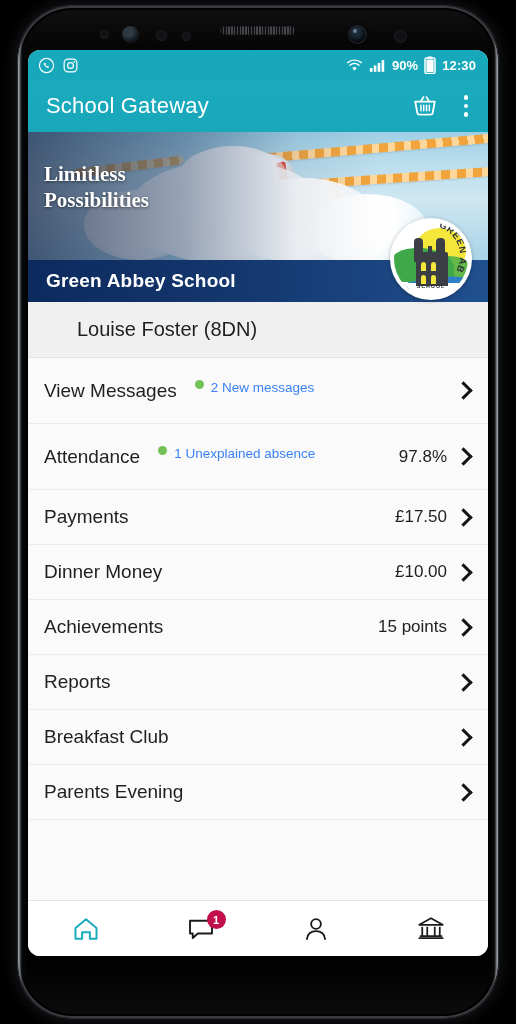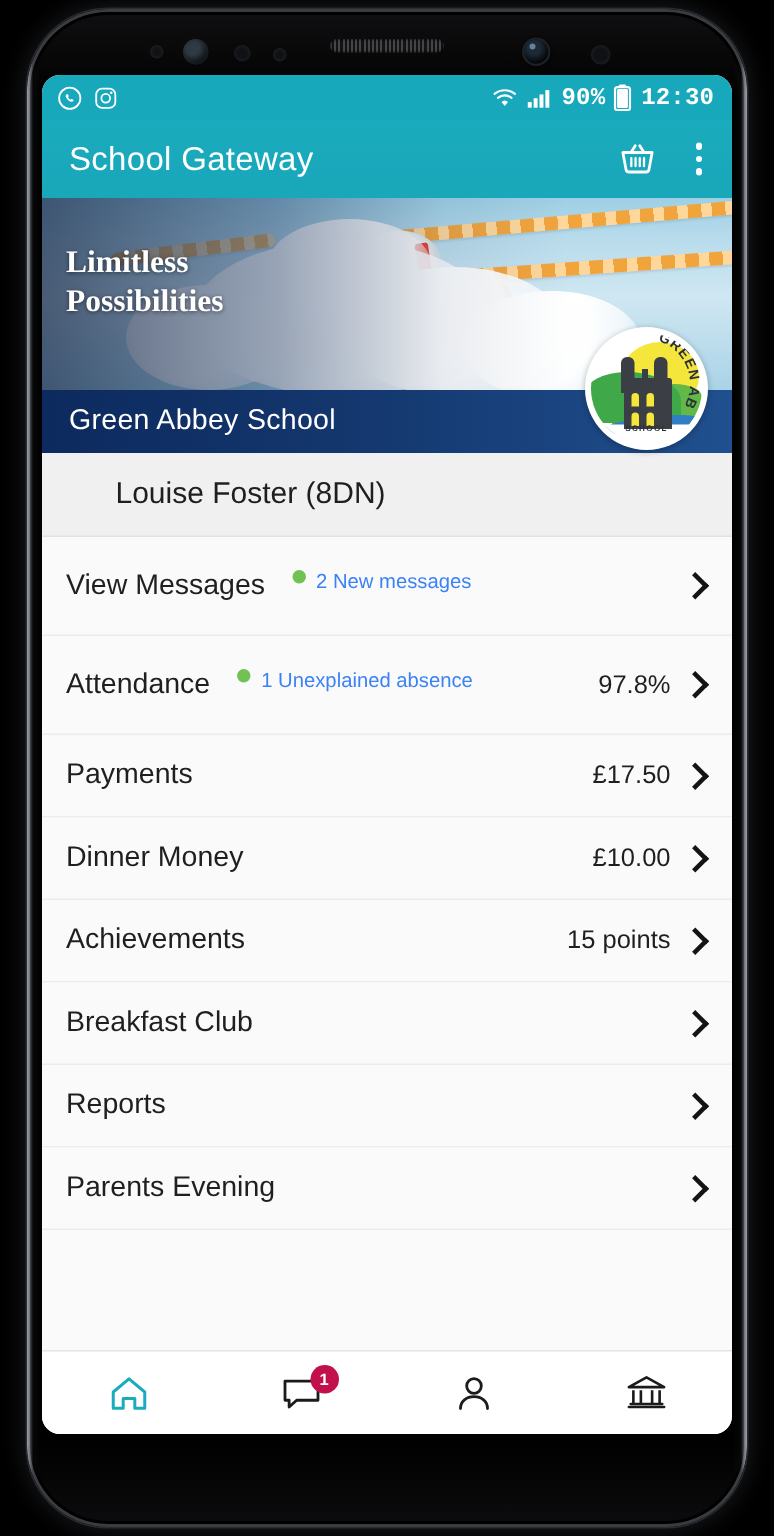--- a/index.html
+++ b/index.html
@@ -66,21 +66,21 @@
   
   .statusbar {
     height: 30px; flex: 0 0 30px;
     background: #17a8bb;
     display: flex; align-items: center;
     padding: 0 12px 0 10px;
     color: #fff;
   }
   .sb-left { display:flex; align-items:center; gap:7px; }
   .sb-right { margin-left:auto; display:flex; align-items:center; gap:6px; }
-  .sb-text { font-size: 16px; font-weight: 600; letter-spacing:.1px; color:#fff;font-family:Liberation Mono, monospace; }
+  .sb-text { font-size: 13px; font-weight: 600; letter-spacing:.1px; color:#fff; }
   .ico { display:inline-flex; align-items:center; justify-content:center; }
 
   
   .appbar {
     flex: 0 0 52px; height: 52px;
     background: linear-gradient(180deg,#1aabbd 0%, #19a7ba 100%);
     display: flex; align-items: center;
     padding: 0 14px 0 18px;
   }
   .app-title { color:#fff; font-size:22px; font-weight:400; letter-spacing:.2px; }
@@ -150,21 +150,21 @@
     font-weight:700; font-size:21px; line-height:1.22;
     text-shadow: 0 1px 3px rgba(0,0,0,.55);
   }
 
   
   .schoolbar {
     position:relative; flex:0 0 42px; height:42px;
     background: linear-gradient(90deg,#0d2a5e 0%, #14386f 48%, #20508f 100%);
     display:flex; align-items:center; padding-left:18px;
   }
-  .school-name { color:#fff; font-size:19px; font-weight:400; letter-spacing:.2px; }
+  .school-name { color:#fff; font-size:19px; font-weight:700; letter-spacing:.2px; }
 
   
   .logo-badge {
     position:absolute; right:16px; top:-42px;
     width:82px; height:82px; border-radius:50%;
     background:#fff; box-shadow:0 1px 4px rgba(0,0,0,.28);
     overflow:hidden; z-index:5;
   }
   .logo-inner { position:absolute; inset:4px; border-radius:50%; overflow:hidden; background:#fff; }
   .logo-sun { position:absolute; right:2px; top:6px; width:52px; height:46px;
@@ -425,29 +425,29 @@
           <div class="row-main">
             <div class="row-title">Achievements</div>
           </div>
           <div class="row-right">
             <span class="row-value">15 points</span>
             <span class="chev"></span>
           </div>
         </div>
         <div class="row">
           <div class="row-main">
+            <div class="row-title">Reports</div>
+          </div>
+          <div class="row-right">
+            <span class="chev"></span>
+          </div>
+        </div>
+        <div class="row">
+          <div class="row-main">
             <div class="row-title">Breakfast Club</div>
-          </div>
-          <div class="row-right">
-            <span class="chev"></span>
-          </div>
-        </div>
-        <div class="row">
-          <div class="row-main">
-            <div class="row-title">Reports</div>
           </div>
           <div class="row-right">
             <span class="chev"></span>
           </div>
         </div>
         <div class="row">
           <div class="row-main">
             <div class="row-title">Parents Evening</div>
           </div>
           <div class="row-right">

